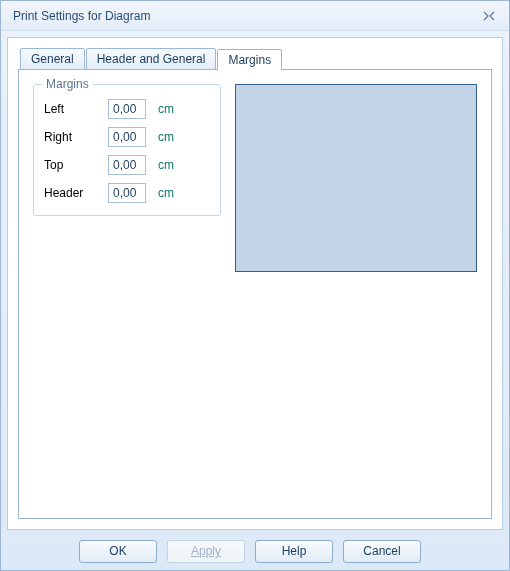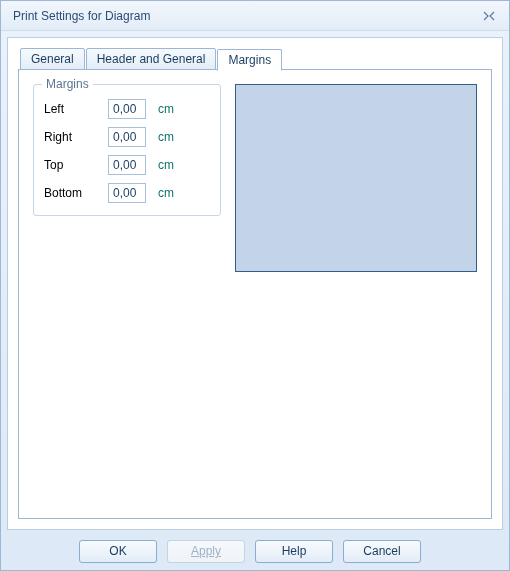--- a/index.html
+++ b/index.html
@@ -177,21 +177,21 @@
           <div class="field-unit">cm</div>
         </div>
 
         <div class="field-row">
           <div class="field-label">Top</div>
           <input class="field-input" value="0,00" style="">
           <div class="field-unit">cm</div>
         </div>
 
         <div class="field-row">
-          <div class="field-label">Bottom</div>
+          <div class="field-label">Header</div>
           <input class="field-input" value="0,00" style="">
           <div class="field-unit">cm</div>
         </div>
       </div>
 
       <div class="preview"></div>
     </div>
   </div>
 
   <div class="button-row">

